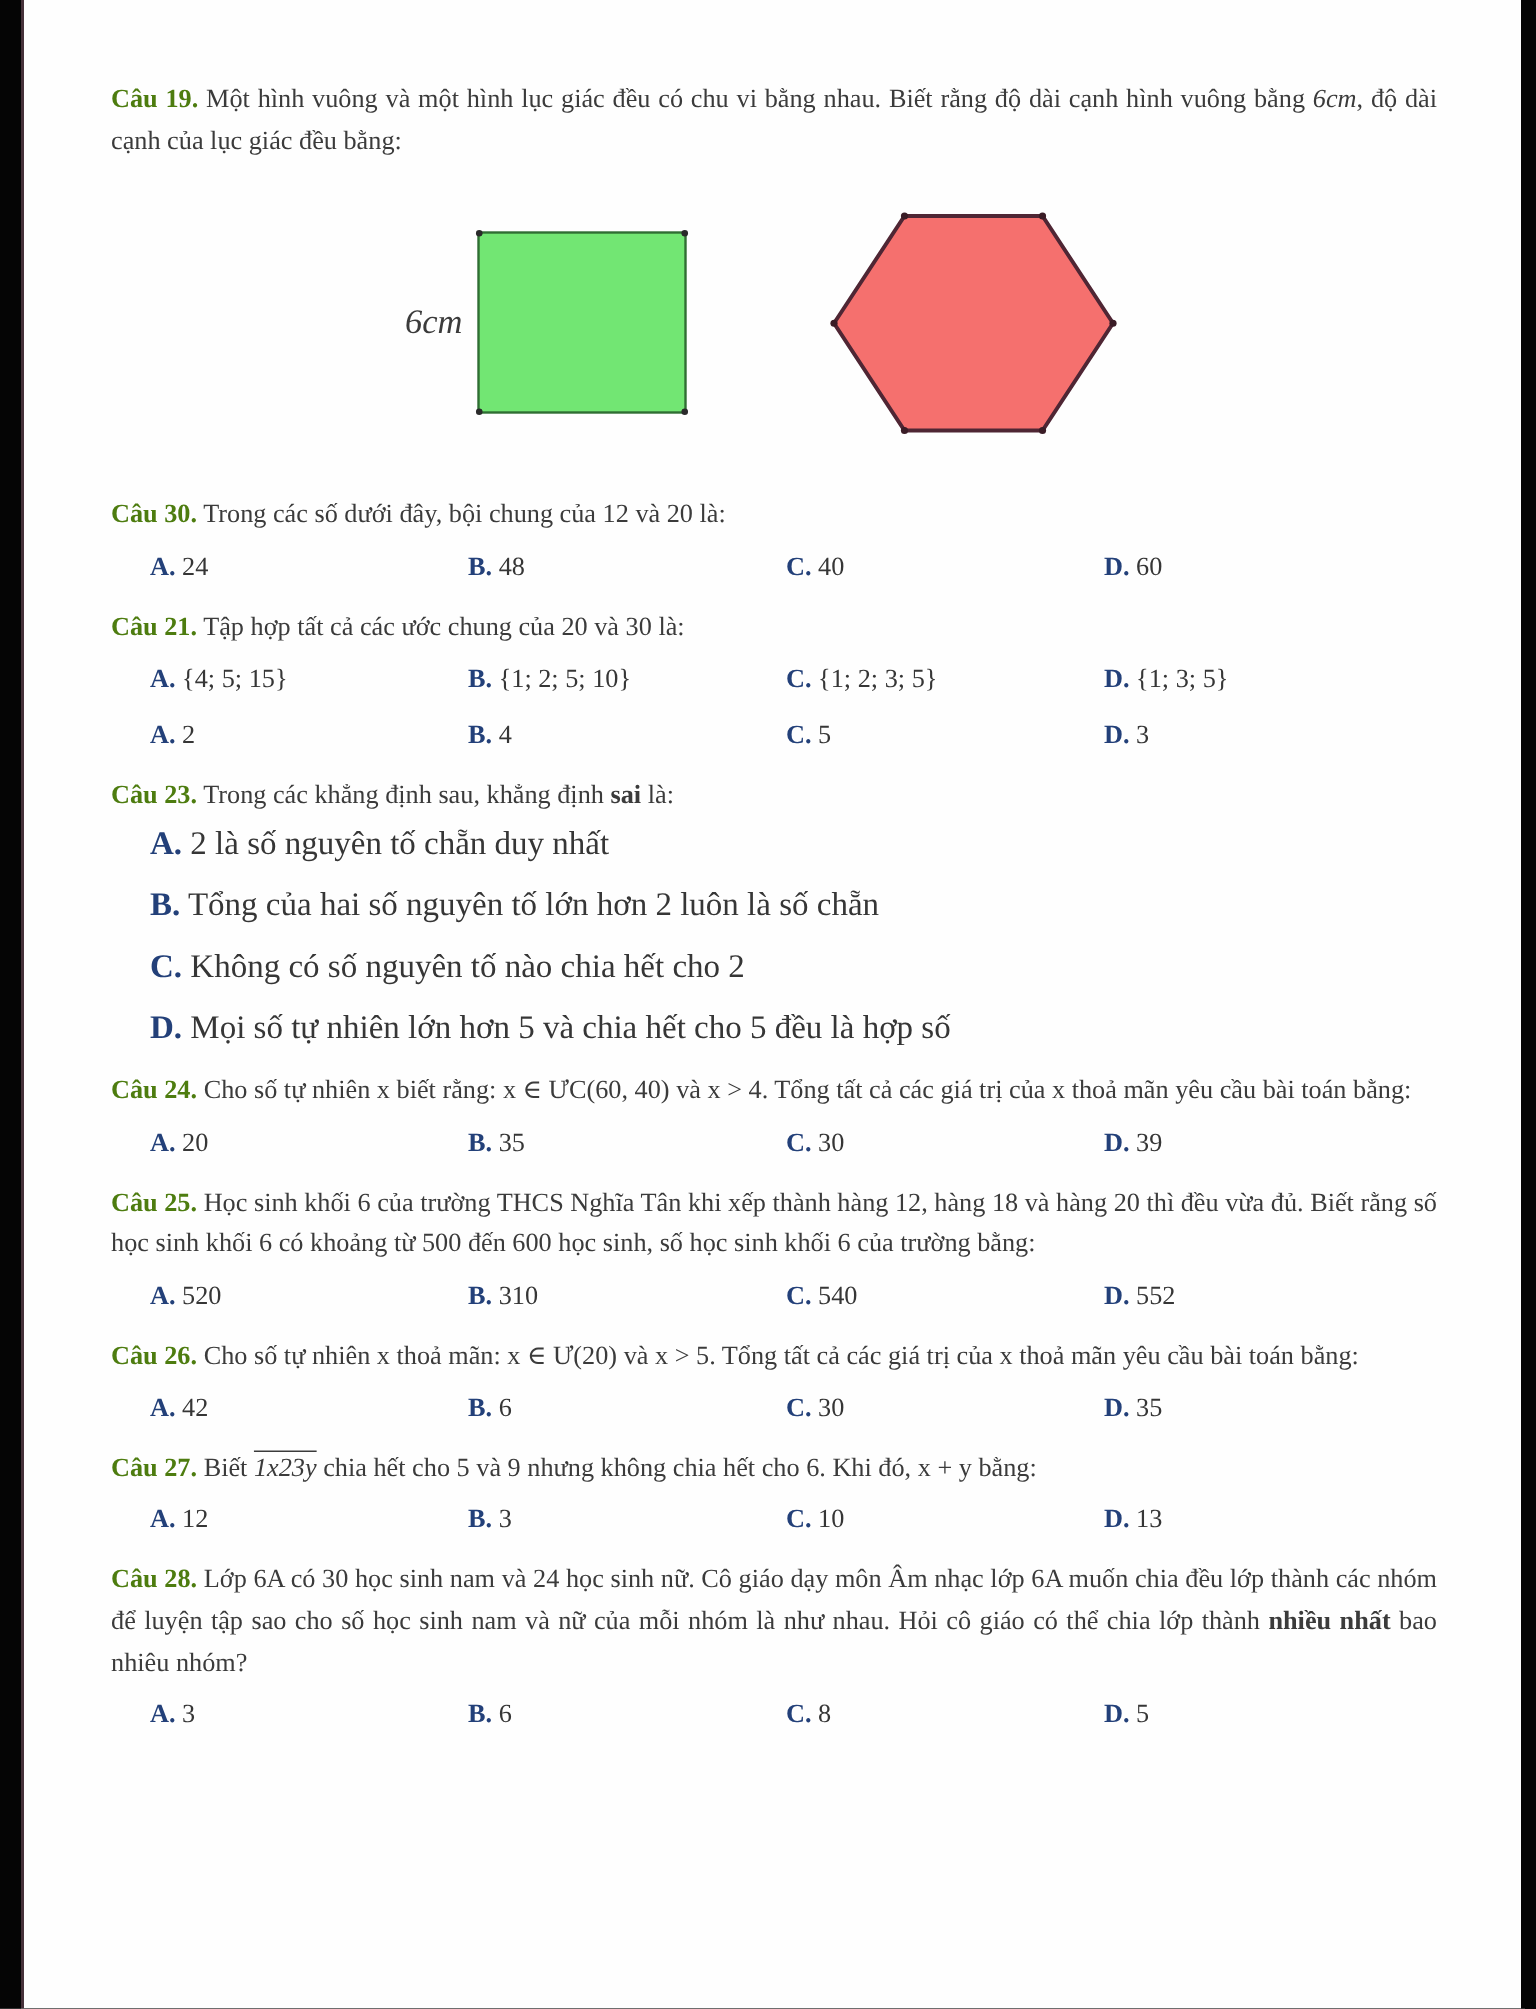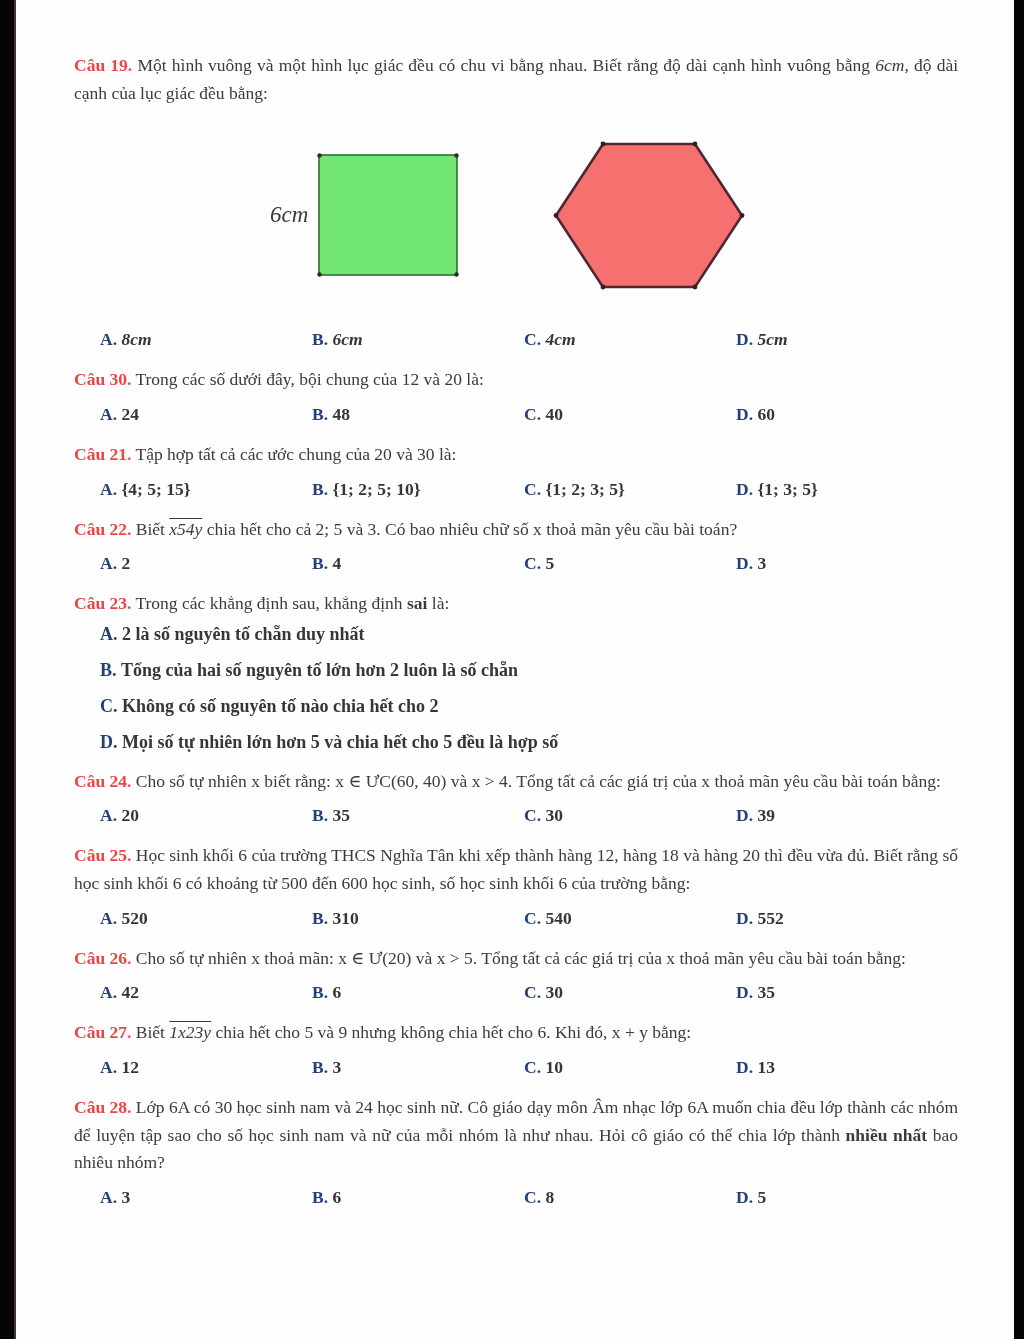--- a/index.html
+++ b/index.html
@@ -28,33 +28,33 @@
   }
   .q { margin-bottom: 14px; }
   .stem {
     font-size: 17.5px;
     line-height: 1.58;
     color: #3b3b3b;
     text-align: justify;
   }
   .qlabel {
     font-weight: bold;
-    color: #ef4444;
+    color: #4d7c0f;
   }
   .opts {
     display: grid;
     grid-template-columns: 212px 212px 212px auto;
     margin: 10px 0 16px 26px;
     font-size: 17.5px;
   }
   .opt { white-space: nowrap; }
   .opt-letter { font-weight: bold; color: #234079; }
-  .opt-val { font-weight: 700; color: #363636; }
+  .opt-val { font-weight: 400; color: #363636; }
   .opt-val.italic { font-style: italic; font-weight: 600; }
-  .opts-stacked { margin: 6px 0 14px 26px; font-size: 18px; }
+  .opts-stacked { margin: 6px 0 14px 26px; font-size: 22px; }
   .opts-stacked .opt { display: block; margin-bottom: 15px; white-space: normal; }
   .ov { text-decoration: overline; font-style: italic; }
   .seg-i { font-style: italic; }
   .seg-b { font-weight: bold; }
   .figure-row {
     display: flex;
     align-items: center;
     justify-content: flex-start;
     margin: 28px 0 34px 196px;
     height: 160px;
@@ -94,26 +94,20 @@
           <circle cx="3" cy="74.5" r="2.4" fill="#3a1c26"></circle>
           <circle cx="50" cy="3" r="2.4" fill="#3a1c26"></circle>
           <circle cx="142" cy="3" r="2.4" fill="#3a1c26"></circle>
           <circle cx="189" cy="74.5" r="2.4" fill="#3a1c26"></circle>
           <circle cx="142" cy="146" r="2.4" fill="#3a1c26"></circle>
           <circle cx="50" cy="146" r="2.4" fill="#3a1c26"></circle>
         </svg>
       </span>
     </div>
 
-    <div class="opts">
-      <span class="opt"><span class="opt-letter">A.</span> <span class="opt-val italic">8cm</span></span>
-      <span class="opt"><span class="opt-letter">B.</span> <span class="opt-val italic">6cm</span></span>
-      <span class="opt"><span class="opt-letter">C.</span> <span class="opt-val italic">4cm</span></span>
-      <span class="opt"><span class="opt-letter">D.</span> <span class="opt-val italic">5cm</span></span>
-    </div>
   </div>
 
   <div class="q">
     <p class="stem"><b class="qlabel">Câu 30.</b> <span>Trong các số dưới đây, bội chung của 12 và 20 là:</span></p>
     <div class="opts">
       <span class="opt"><span class="opt-letter">A.</span> <span class="opt-val">24</span></span>
       <span class="opt"><span class="opt-letter">B.</span> <span class="opt-val">48</span></span>
       <span class="opt"><span class="opt-letter">C.</span> <span class="opt-val">40</span></span>
       <span class="opt"><span class="opt-letter">D.</span> <span class="opt-val">60</span></span>
     </div>
@@ -123,21 +117,20 @@
     <p class="stem"><b class="qlabel">Câu 21.</b> <span>Tập hợp tất cả các ước chung của 20 và 30 là:</span></p>
     <div class="opts">
       <span class="opt"><span class="opt-letter">A.</span> <span class="opt-val">{4; 5; 15}</span></span>
       <span class="opt"><span class="opt-letter">B.</span> <span class="opt-val">{1; 2; 5; 10}</span></span>
       <span class="opt"><span class="opt-letter">C.</span> <span class="opt-val">{1; 2; 3; 5}</span></span>
       <span class="opt"><span class="opt-letter">D.</span> <span class="opt-val">{1; 3; 5}</span></span>
     </div>
   </div>
 
   <div class="q">
-    <p class="stem"><b class="qlabel">Câu 22.</b> <span>Biết </span><span class="ov">x54y</span><span> chia hết cho cả 2; 5 và 3. Có bao nhiêu chữ số x thoả mãn yêu cầu bài toán?</span></p>
     <div class="opts">
       <span class="opt"><span class="opt-letter">A.</span> <span class="opt-val">2</span></span>
       <span class="opt"><span class="opt-letter">B.</span> <span class="opt-val">4</span></span>
       <span class="opt"><span class="opt-letter">C.</span> <span class="opt-val">5</span></span>
       <span class="opt"><span class="opt-letter">D.</span> <span class="opt-val">3</span></span>
     </div>
   </div>
 
   <div class="q">
     <p class="stem"><b class="qlabel">Câu 23.</b> <span>Trong các khẳng định sau, khẳng định </span><span class="seg-b">sai</span><span> là:</span></p>

